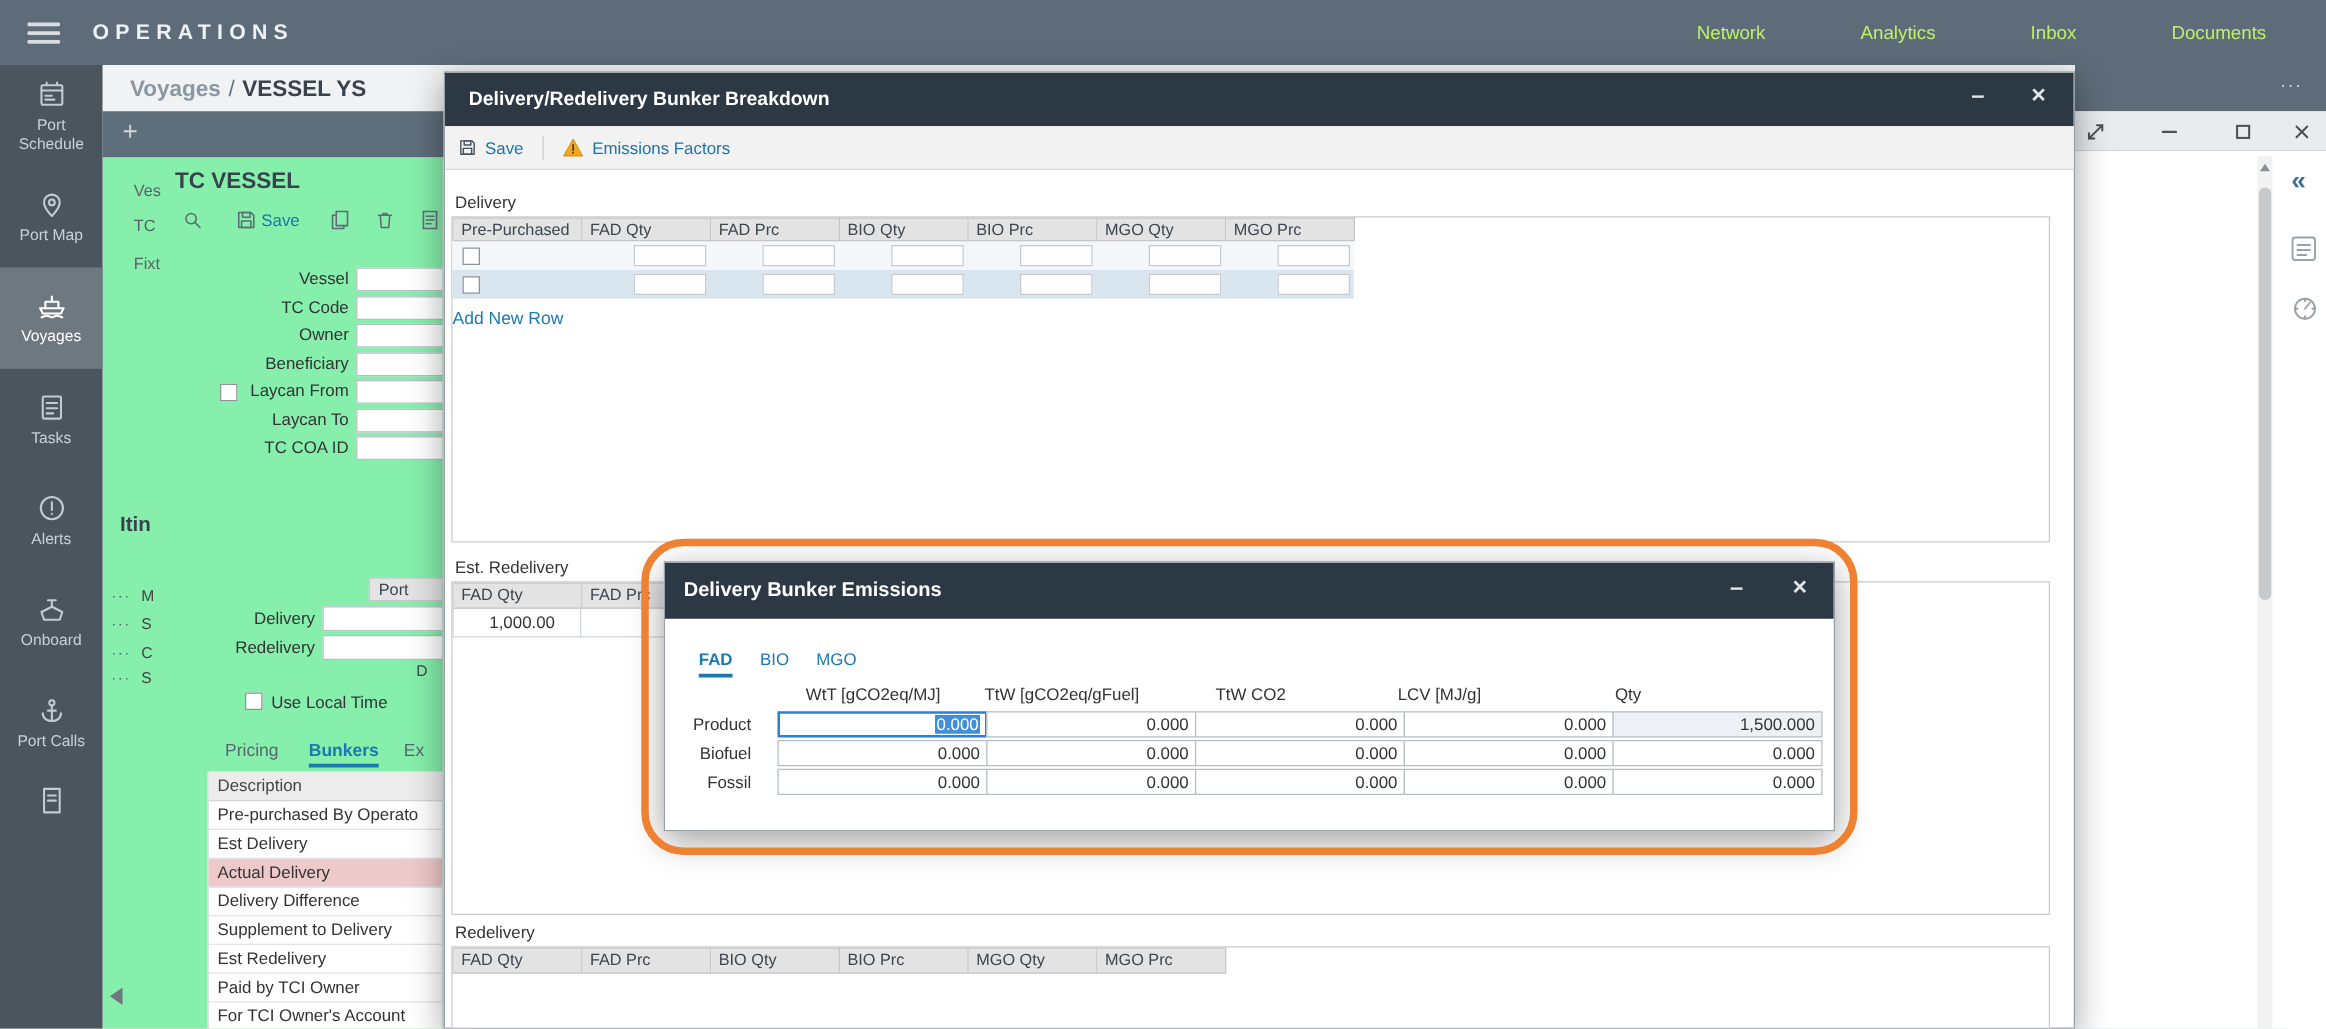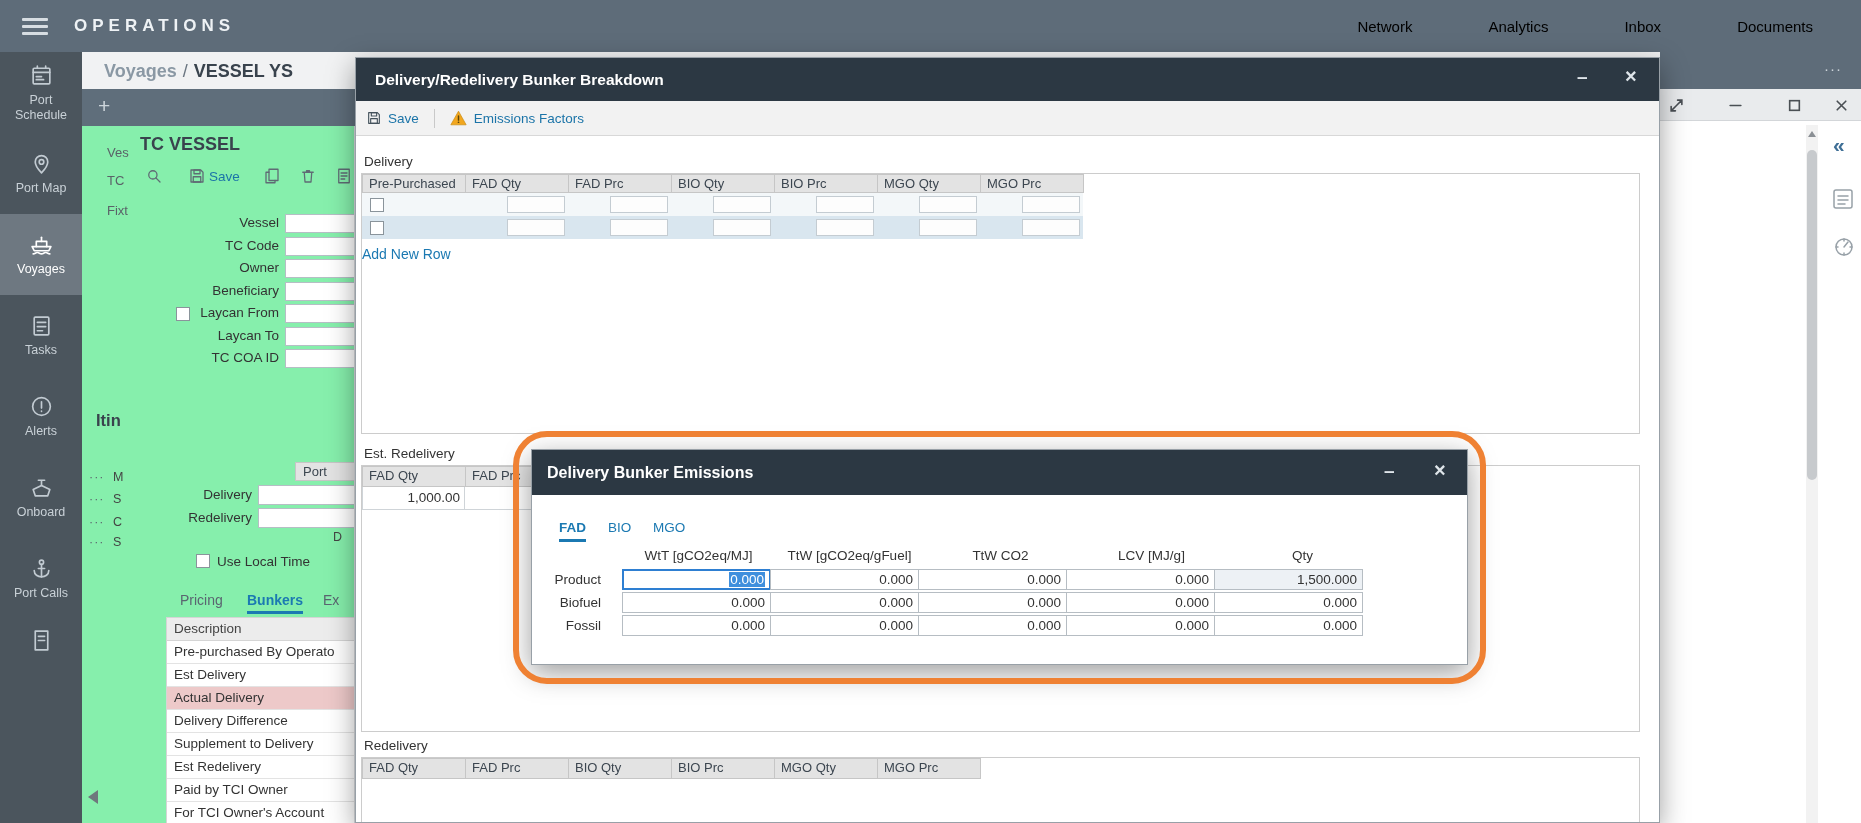--- a/index.html
+++ b/index.html
@@ -5,21 +5,21 @@
 *{margin:0;padding:0;box-sizing:border-box}
 body{font-family:"Liberation Sans",sans-serif;background:#9aa0a6}
 #screen{position:relative;width:1861px;height:823px;overflow:hidden;background:#f1f2f3;font-size:13.5px;color:#333;font-family:"Liberation Sans",sans-serif}
 .abs{position:absolute}
 
 .topbar{position:absolute;left:0;top:0;width:1861px;height:52px;background:#5e6c79;display:flex;align-items:center;z-index:6}
 .burger{width:26px;height:17px;margin-left:22px;display:flex;flex-direction:column;justify-content:space-between;cursor:pointer}
 .burger div{height:3px;background:#d7dde2;border-radius:1px}
 .apptitle{color:#eef2f5;font-size:17px;font-weight:bold;letter-spacing:5px;margin-left:26px}
 .topnav{margin-left:auto;display:flex;gap:76px;padding-right:48px}
-.topnav span{color:#000000;font-size:15px;cursor:pointer}
+.topnav span{color:#bef264;font-size:15px;cursor:pointer}
 
 .sidebar{position:absolute;left:0;top:52px;width:82px;height:771px;background:#4b555d;z-index:5}
 .sitem{width:82px;height:81px;display:flex;flex-direction:column;align-items:center;justify-content:center;gap:5px;cursor:pointer}
 .sitem.active{background:#6e7881}
 .slabel{font-size:12.5px;color:#c9d1d7;text-align:center;line-height:1.2;width:78px}
 .sitem.active .slabel{color:#fff}
 .sicon{width:25px;height:25px;stroke:#c2cbd2;fill:none;stroke-width:1.6;stroke-linecap:round;stroke-linejoin:round}
 .sitem.active .sicon{stroke:#ffffff}
 
 .crumb{position:absolute;left:104px;top:61px;font-size:18px;font-weight:bold;z-index:2}
@@ -57,21 +57,21 @@
 .seclabel{position:absolute;font-size:13.5px;color:#333}
 .secbox{position:absolute;border:1px solid #ccc;background:#fff}
 .thr{display:flex;border-left:1px solid #c6c6c6}
 .th{width:103px;height:19px;background:#e3e3e3;border-right:1px solid #c6c6c6;border-top:1px solid #c6c6c6;border-bottom:1px solid #c6c6c6;font-size:13px;color:#3c4650;padding:1px 0 0 6px;white-space:nowrap;overflow:hidden}
 .drow{display:flex;height:23px}
 .dcell{width:103px;display:flex;justify-content:flex-end;align-items:center;padding-right:3px}
 .minp{width:58px;height:17px;background:#fdfdfd;border:1px solid #c4ccd2;cursor:text}
 .addrow{position:absolute;width:721px;color:#1b79b2;font-size:14px;cursor:pointer}
 .ecellrow{display:flex;height:23px;align-items:flex-start}
 .elabel{width:91px;text-align:right;padding:3px 22px 0 0;font-size:13.5px;color:#333}
-.ecell{width:149px;height:21px;background:#fff;border:1px solid #b6bdc3;text-align:right;padding:2px 5px 0 0;font-size:13.5px;margin-left:-1px;cursor:text}
+.ecell{width:168px;height:21px;background:#fff;border:1px solid #b6bdc3;text-align:right;padding:2px 5px 0 0;font-size:13.5px;margin-left:-1px;cursor:text}
 .ecell.ro{background:#edf1f5}
 .ecell.sel{border:2px solid #2e7fd2;padding:1px 4px 0 0}
 .selval{background:#3f8fdd;color:#fff;padding:0 1px}
 .ehead{width:151px;text-align:center;font-size:13.5px;color:#333;white-space:nowrap;overflow:hidden}
 .etab{position:absolute;top:70px;font-size:13.5px;color:#1b79b2;cursor:pointer}
 .etab.active{font-weight:bold;border-bottom:3px solid #1b79b2;padding-bottom:4px}
 
 .ring{position:absolute;left:513px;top:431px;width:973px;height:253px;border:6px solid #ef8133;border-radius:34px;z-index:30;pointer-events:none}
 
 .rdark{position:absolute;left:1660px;top:52px;width:201px;height:37px;background:#5e6c79;z-index:3}
@@ -375,21 +375,21 @@
     <div class="secbox" style="left:5px;top:407px;width:1279px;height:267px">
       <div class="thr">
         <div class="th" style="height:21px">FAD Qty</div>
         <div class="th" style="height:21px">FAD Prc</div>
         <div class="th" style="height:21px">BIO Qty</div>
         <div class="th" style="height:21px">BIO Prc</div>
         <div class="th" style="height:21px">MGO Qty</div>
         <div class="th" style="height:21px">MGO Prc</div>
       </div>
       <div style="display:flex">
-        <div style="width:103px;height:23px;border:1px solid #cfd4d8;border-top:none;text-align:right;padding:3px 4px 0 0">1,000.00</div>
+        <div style="width:103px;height:23px;border:1px solid #cfd4d8;border-top:none;text-align:right;padding:3px 20px 0 0">1,000.00</div>
         <div style="width:103px;height:23px;border:1px solid #cfd4d8;border-top:none;border-left:none"></div>
         <div style="width:103px;height:23px;border:1px solid #cfd4d8;border-top:none;border-left:none"></div>
         <div style="width:103px;height:23px;border:1px solid #cfd4d8;border-top:none;border-left:none"></div>
         <div style="width:103px;height:23px;border:1px solid #cfd4d8;border-top:none;border-left:none"></div>
         <div style="width:103px;height:23px;border:1px solid #cfd4d8;border-top:none;border-left:none"></div>
       </div>
     </div>
 
     <div class="seclabel" style="left:8px;top:680px">Redelivery</div>
     <div class="secbox" style="left:5px;top:699px;width:1279px;height:67px">

